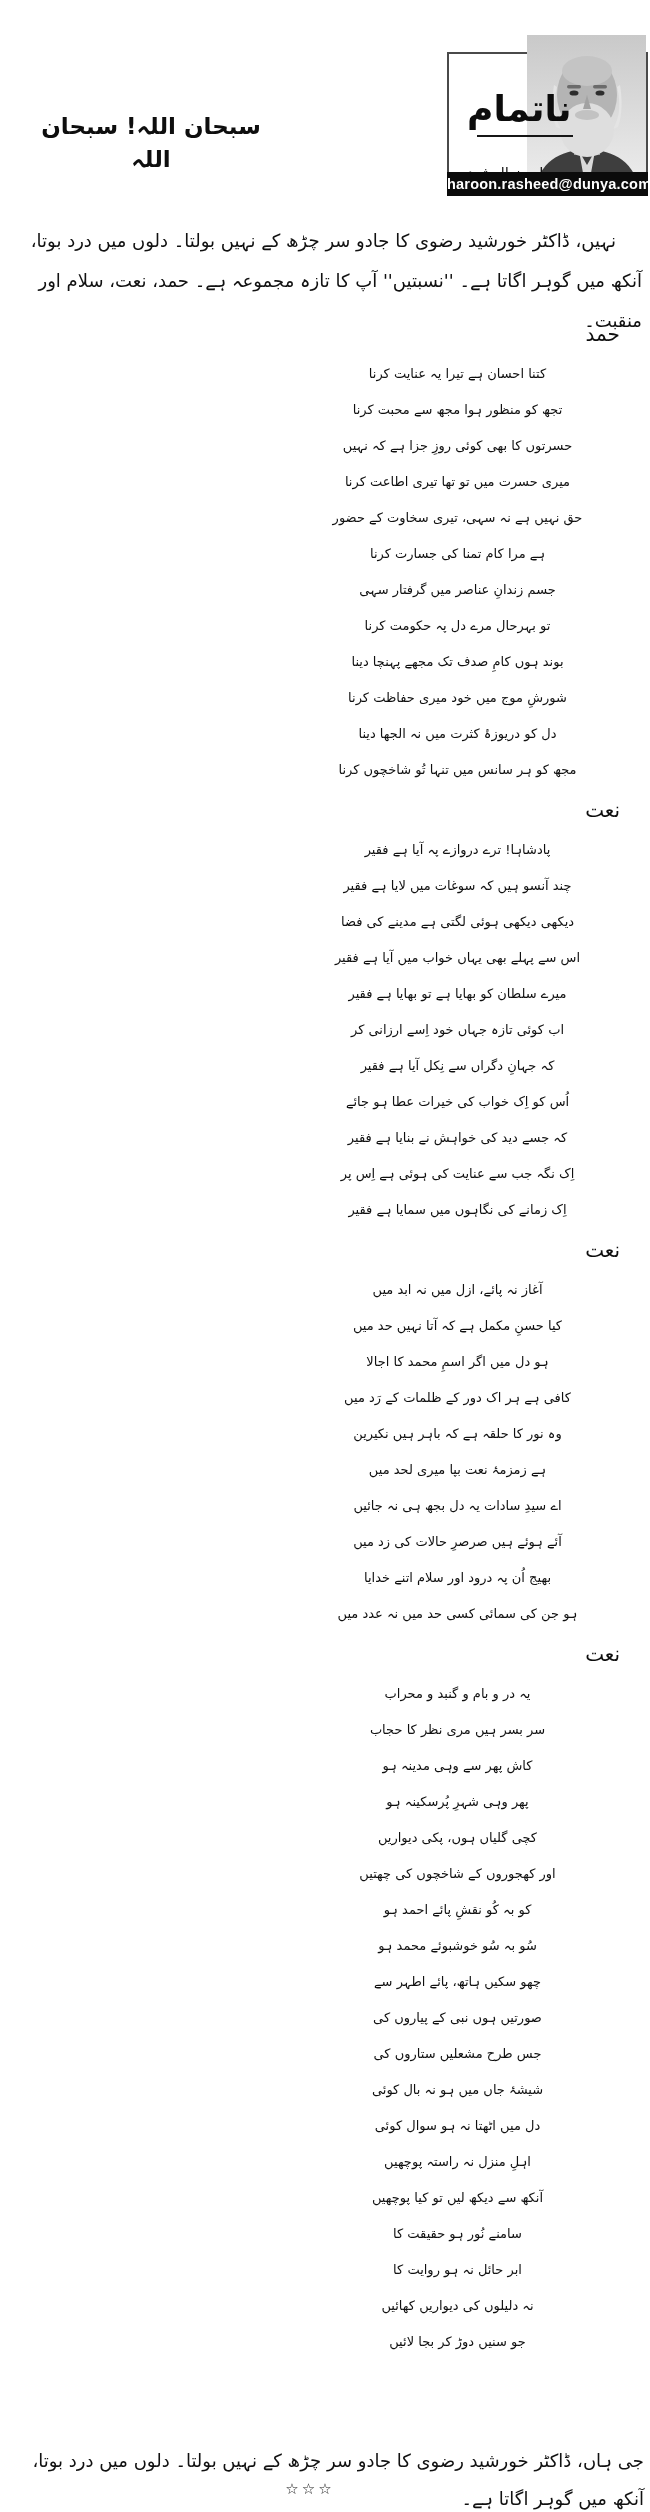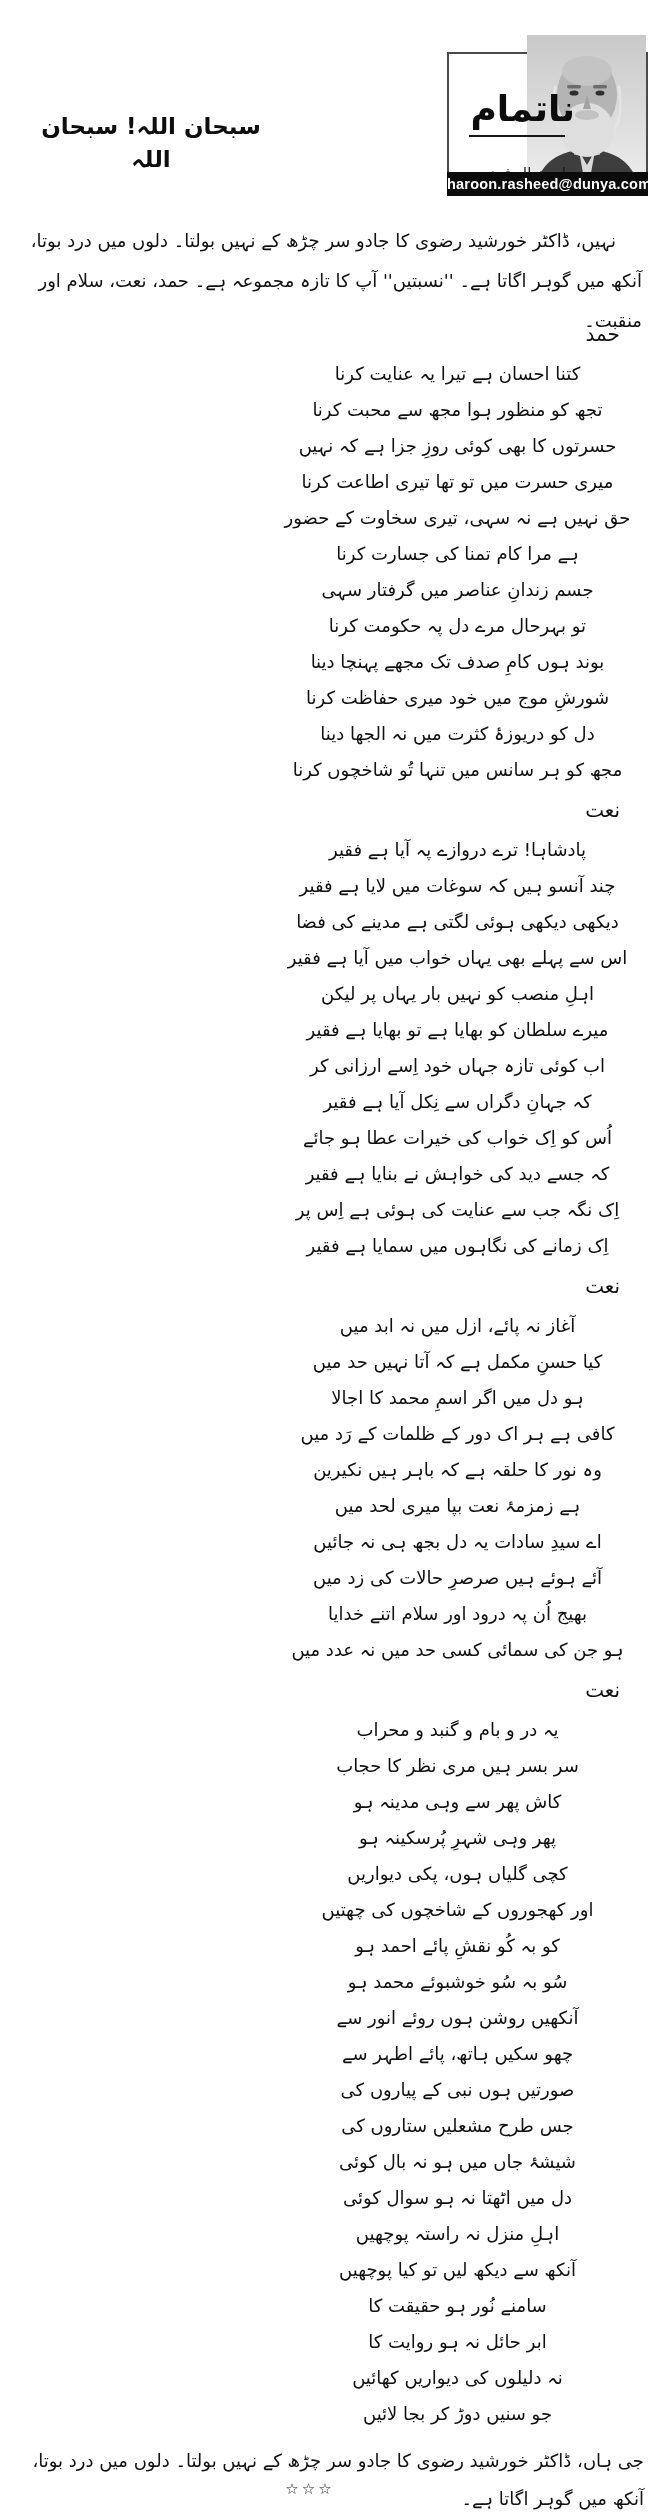--- a/index.html
+++ b/index.html
@@ -13,22 +13,22 @@
   
   .masthead {
     position:absolute; left:447px; top:52px; width:201px; height:144px;
     border:2px solid #4a4a4a; background:#fff; box-sizing:border-box;
   }
   .masthead-photo {
     position:absolute; right:0px; top:-19px; width:119px; height:160px;
     overflow:hidden; z-index:1;
   }
   .masthead-left {
-    position:absolute; left:10px; top:36px; width:116px;
-    text-align:right; z-index:2; direction:rtl;
+    position:absolute; left:18px; top:36px; width:116px;
+    text-align:left; z-index:2; direction:rtl;
   }
   .column-title {
     font-size:36px; font-weight:bold; line-height:1.05; color:#0c0c0c;
     letter-spacing:-1px;
   }
   .title-divider { border-top:2.5px solid #161616; margin:7px 10px 4px 10px; }
   .author-name { font-size:15px; color:#1c1c1c; white-space:nowrap;margin-top:27px; }
   .email-bar {
     position:absolute; left:-2px; right:-2px; bottom:-2px; height:24px;
     background:#0b0b0b; z-index:3; text-align:center;
@@ -58,21 +58,21 @@
   }
 
   
   .poem { position:absolute; left:0; right:0; top:312px; direction:rtl; }
   .poem-heading {
     text-align:right; padding-right:30px;
     font-size:20px; line-height:44px; color:#0e0e0e;
   }
   .poem-block { margin-right:5px; margin-left:270px; }
   .poem-line {
-    text-align:center; font-size:18px; line-height:36px;
+    text-align:center; font-size:13px; line-height:36px;
     white-space:nowrap; color:#101010;
   }
 
   .stars {
     position:absolute; left:0; right:30px; top:2480px;
     text-align:center; font-size:15px; letter-spacing:3px; color:#222;
   }
 </style>
 </head>
 <body>
@@ -132,21 +132,20 @@
       <div class="poem-line">شورشِ موج میں خود میری حفاظت کرنا</div>
       <div class="poem-line">دل کو دریوزۂ کثرت میں نہ الجھا دینا</div>
       <div class="poem-line">مجھ کو ہر سانس میں تنہا تُو شاخچوں کرنا</div>
     </div>
     <div class="poem-heading">نعت</div>
     <div class="poem-block">
       <div class="poem-line">پادشاہا! ترے دروازے پہ آیا ہے فقیر</div>
       <div class="poem-line">چند آنسو ہیں کہ سوغات میں لایا ہے فقیر</div>
       <div class="poem-line">دیکھی دیکھی ہوئی لگتی ہے مدینے کی فضا</div>
       <div class="poem-line">اس سے پہلے بھی یہاں خواب میں آیا ہے فقیر</div>
-      <div class="poem-line">اہلِ منصب کو نہیں بار یہاں پر لیکن</div>
       <div class="poem-line">میرے سلطان کو بھایا ہے تو بھایا ہے فقیر</div>
       <div class="poem-line">اب کوئی تازہ جہاں خود اِسے ارزانی کر</div>
       <div class="poem-line">کہ جہانِ دگراں سے نِکل آیا ہے فقیر</div>
       <div class="poem-line">اُس کو اِک خواب کی خیرات عطا ہو جائے</div>
       <div class="poem-line">کہ جسے دید کی خواہش نے بنایا ہے فقیر</div>
       <div class="poem-line">اِک نگہ جب سے عنایت کی ہوئی ہے اِس پر</div>
       <div class="poem-line">اِک زمانے کی نگاہوں میں سمایا ہے فقیر</div>
     </div>
     <div class="poem-heading">نعت</div>
     <div class="poem-block">
@@ -164,21 +163,20 @@
     <div class="poem-heading">نعت</div>
     <div class="poem-block">
       <div class="poem-line">یہ در و بام و گنبد و محراب</div>
       <div class="poem-line">سر بسر ہیں مری نظر کا حجاب</div>
       <div class="poem-line">کاش پھر سے وہی مدینہ ہو</div>
       <div class="poem-line">پھر وہی شہرِ پُرسکینہ ہو</div>
       <div class="poem-line">کچی گلیاں ہوں، پکی دیواریں</div>
       <div class="poem-line">اور کھجوروں کے شاخچوں کی چھتیں</div>
       <div class="poem-line">کو بہ کُو نقشِ پائے احمد ہو</div>
       <div class="poem-line">سُو بہ سُو خوشبوئے محمد ہو</div>
-      <div class="poem-line">آنکھیں روشن ہوں روئے انور سے</div>
       <div class="poem-line">چھو سکیں ہاتھ، پائے اطہر سے</div>
       <div class="poem-line">صورتیں ہوں نبی کے پیاروں کی</div>
       <div class="poem-line">جس طرح مشعلیں ستاروں کی</div>
       <div class="poem-line">شیشۂ جاں میں ہو نہ بال کوئی</div>
       <div class="poem-line">دل میں اٹھتا نہ ہو سوال کوئی</div>
       <div class="poem-line">اہلِ منزل نہ راستہ پوچھیں</div>
       <div class="poem-line">آنکھ سے دیکھ لیں تو کیا پوچھیں</div>
       <div class="poem-line">سامنے نُور ہو حقیقت کا</div>
       <div class="poem-line">ابر حائل نہ ہو روایت کا</div>
       <div class="poem-line">نہ دلیلوں کی دیواریں کھائیں</div>

